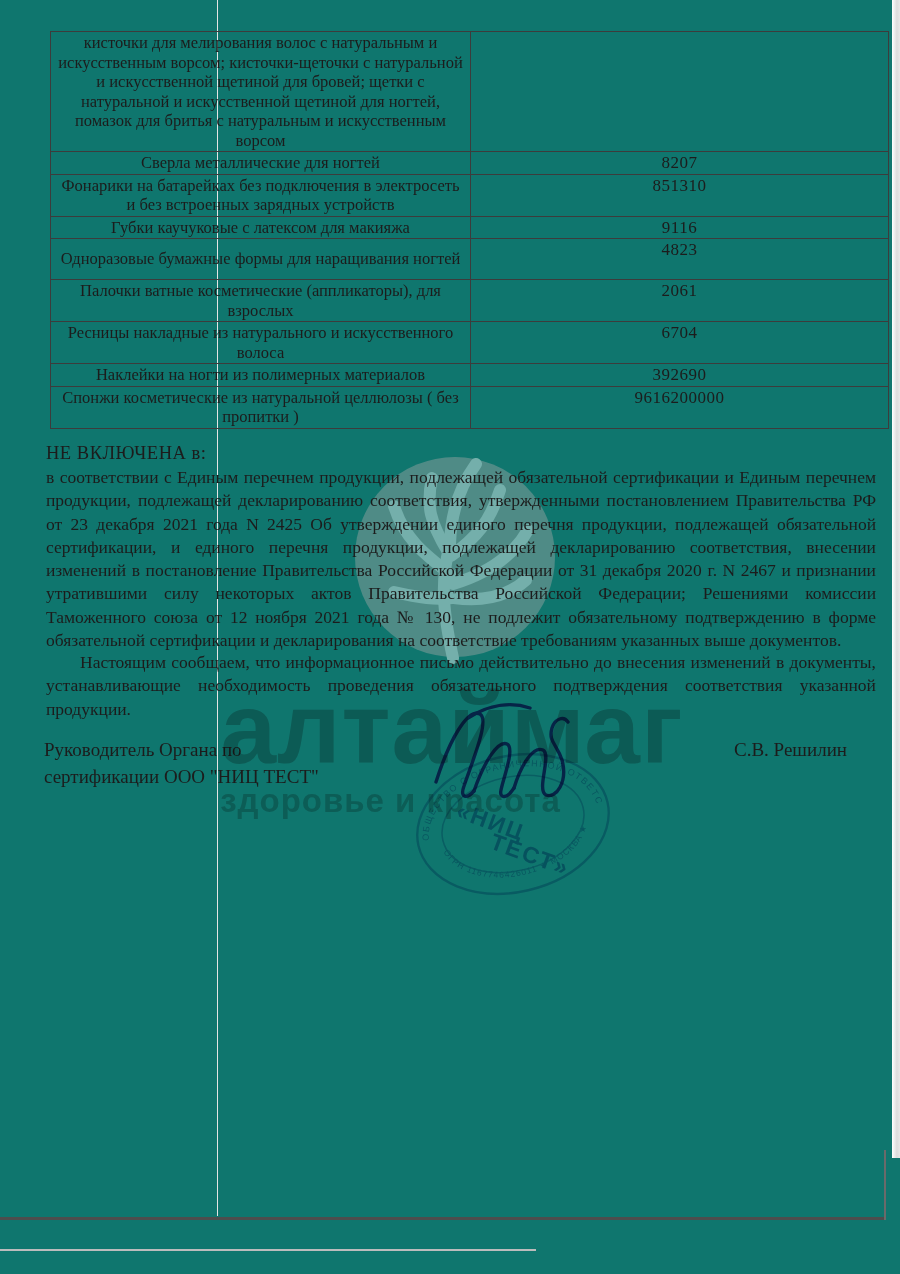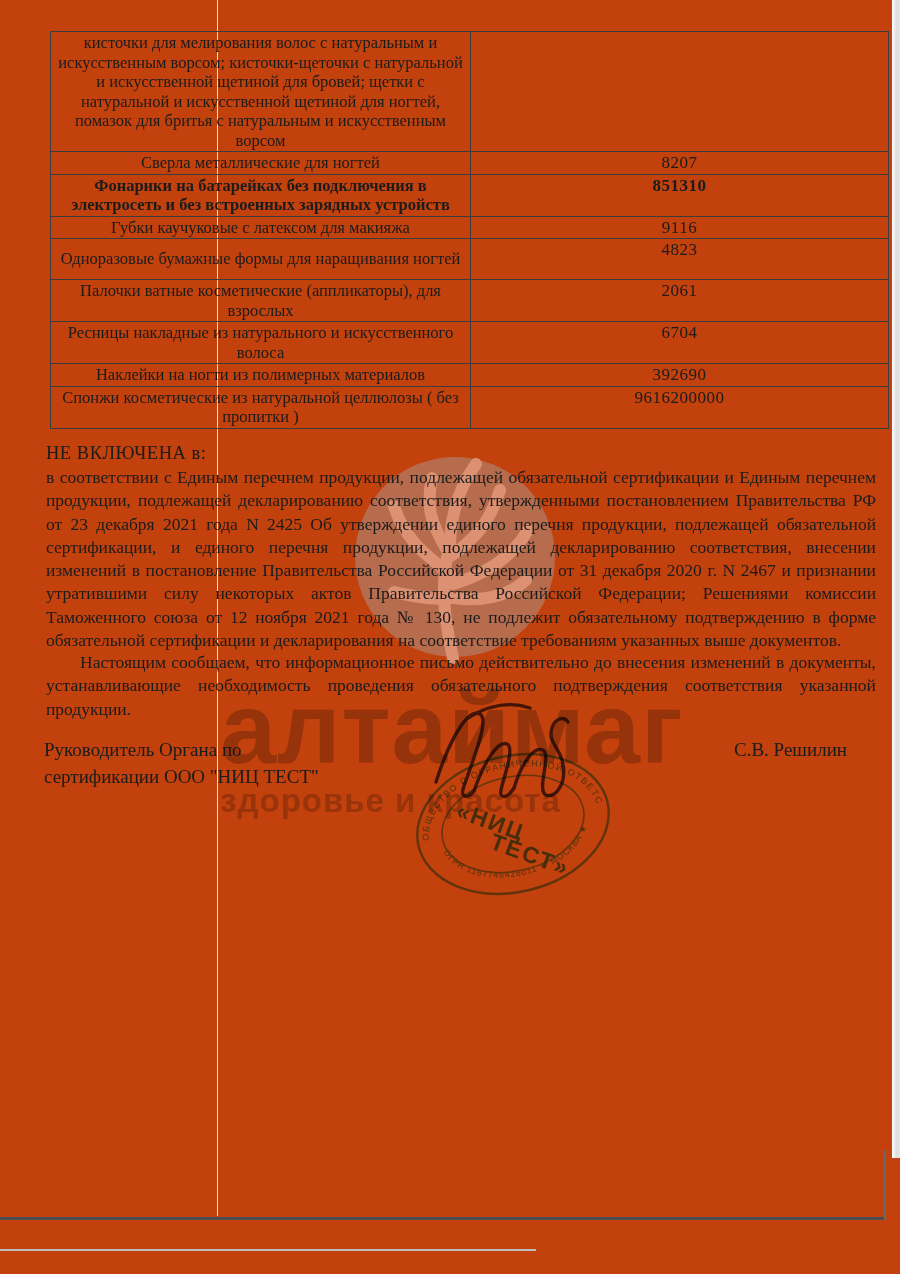--- a/index.html
+++ b/index.html
@@ -1,32 +1,32 @@
 <!DOCTYPE html>
 <html><head>
 <meta charset="utf-8">
 <style>
   html,body{margin:0;padding:0;background:#ffffff;}
-  .page{position:relative;width:900px;height:1274px;background:#c2410c;overflow:hidden;
+  .page{position:relative;width:900px;height:1274px;background:#0f766e;overflow:hidden;
         font-family:"Liberation Serif", serif;color:#1c1c1c;}
   
   .fold-line{position:absolute;left:217px;top:0;width:1px;height:1216px;background:#e4e4e4;}
   .edge-shadow{position:absolute;left:892px;top:0;width:8px;height:1158px;
                background:linear-gradient(to right,#ffffff,#dcdcdc 60%,#e7e7e7);}
   .bottom-edge{position:absolute;left:0;top:1217px;width:886px;height:3px;background:#4d4d4d;}
   .bottom-edge-right{position:absolute;left:884px;top:1150px;width:2px;height:70px;background:#6a6a6a;}
   .artifact-line{position:absolute;left:0;top:1249px;width:536px;height:2px;background:#bcbcbc;}
   
   .doc-table{position:absolute;left:50px;top:31px;width:838px;border-collapse:collapse;
              table-layout:fixed;z-index:4;}
   .doc-table td{border:1px solid #3c3c3c;text-align:center;font-size:16.5px;line-height:19.5px;
                 padding:1px 6px;overflow:hidden;}
   .doc-table td.name{vertical-align:middle;}
   .doc-table td.code{vertical-align:top;font-size:17px;letter-spacing:0.5px;}
-  tr.r1{height:120px;} tr.r2{height:21px;} tr.r3{height:37px;font-weight:bold;} tr.r4{height:19px;}
+  tr.r1{height:120px;} tr.r2{height:21px;} tr.r3{height:37px;} tr.r4{height:19px;}
   tr.r5{height:41px;} tr.r6{height:39px;} tr.r7{height:39px;} tr.r8{height:21px;padding-left:26px;} tr.r9{height:39px;}
   
   .heading{position:absolute;left:46px;top:443px;font-size:18.5px;z-index:4;letter-spacing:0.5px;}
   .para{position:absolute;left:46px;width:830px;text-align:justify;font-size:17.5px;
         line-height:23.3px;z-index:4;}
   .p1{top:466px;}
   .p2{top:651px;text-indent:34px;}
   .role{position:absolute;left:44px;top:736px;font-size:19px;line-height:27px;z-index:4;}
   .sig-name{position:absolute;left:734px;top:739px;font-size:19px;z-index:4;}
   

